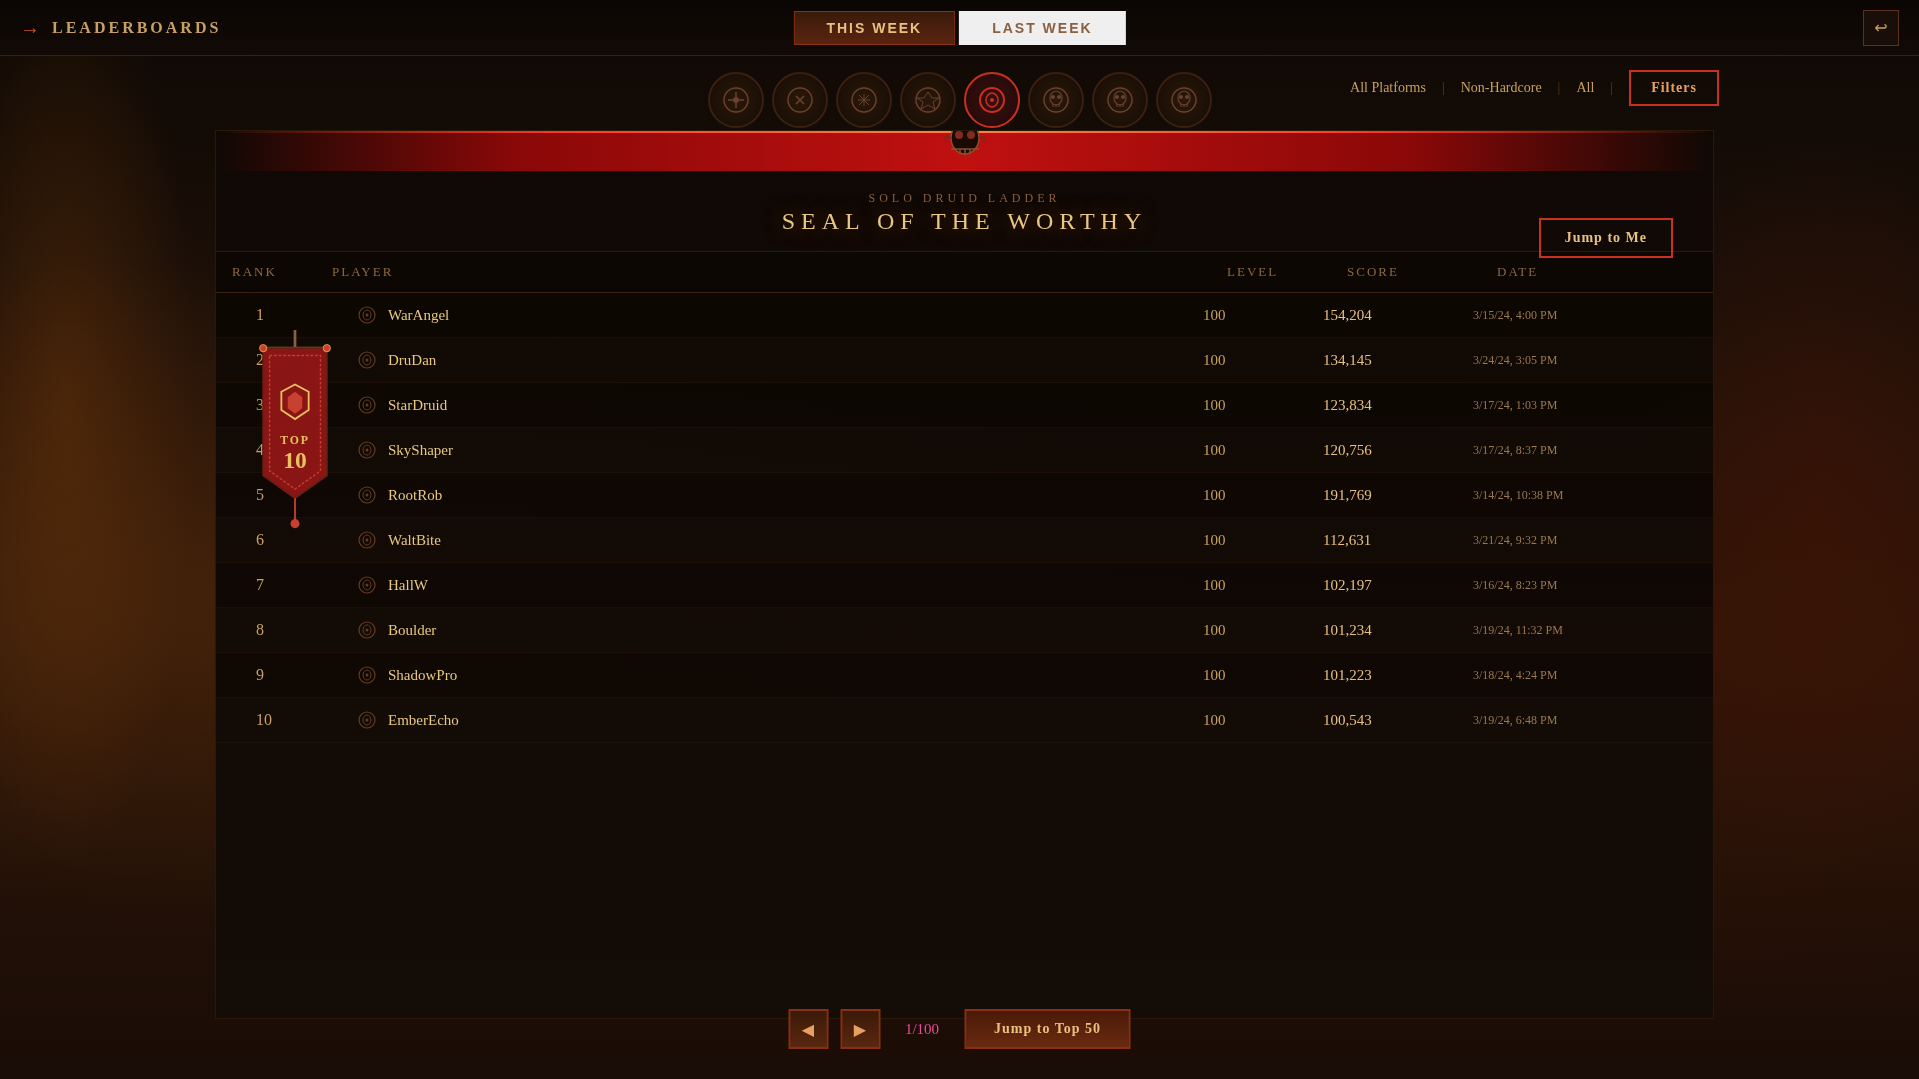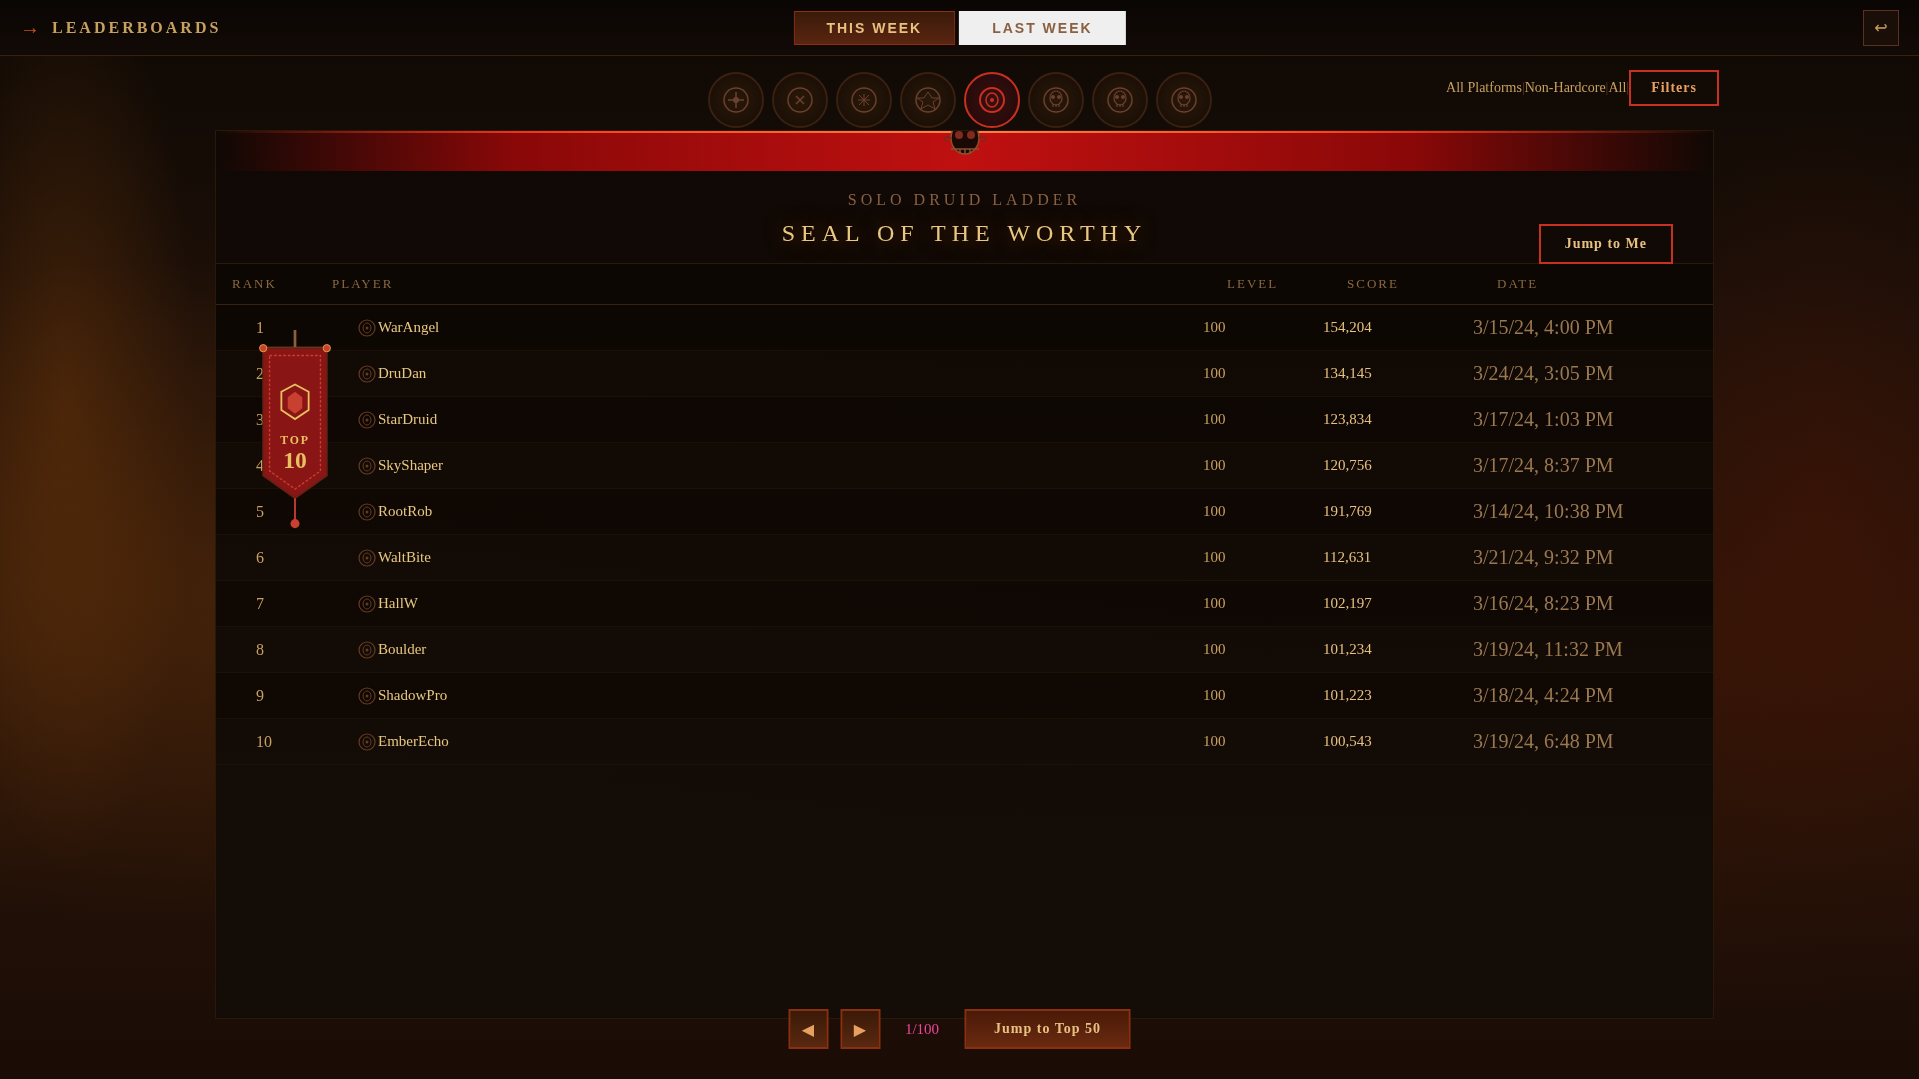--- a/index.html
+++ b/index.html
@@ -156,20 +156,21 @@
       background: radial-gradient(circle, #3a1010 0%, #200808 100%);
     }
 
     
     .filter-area {
       position: absolute;
       top: 70px;
       right: 200px;
       display: flex;
       align-items: center;
+      gap: 16px;
       z-index: 10;
     }
 
     .filter-link {
       color: #c8a060;
       font-size: 14px;
       cursor: pointer;
       text-decoration: none;
     }
 
@@ -238,24 +239,24 @@
     
     .panel-header {
       padding: 20px 40px 16px;
       text-align: center;
       border-bottom: 1px solid #2a1808;
       position: relative;
     }
 
     .ladder-subtitle {
       color: #8a6040;
-      font-size: 16px;
+      font-size: 12px;
       letter-spacing: 4px;
       text-transform: uppercase;
-      margin-bottom: 11px;
+      margin-bottom: 2px;
     }
 
     .ladder-title {
       color: #e8c880;
       font-size: 24px;
       font-weight: normal;
       letter-spacing: 6px;
       text-transform: uppercase;
       text-shadow: 0 0 20px rgba(200,100,20,0.5);
     }
@@ -310,20 +311,21 @@
     }
 
     .cell-rank {
       color: #c8a060;
       font-size: 16px;
     }
 
     .cell-player {
       display: flex;
       align-items: center;
+      gap: 10px;
       color: #e8c880;
       font-size: 15px;
     }
 
     .player-icon {
       width: 22px;
       height: 22px;
       opacity: 0.7;
       display: flex;
       align-items: center;
@@ -335,21 +337,21 @@
       font-size: 15px;
     }
 
     .cell-score {
       color: #e8c080;
       font-size: 15px;
     }
 
     .cell-date {
       color: #9a7850;
-      font-size: 20px;
+      font-size: 12px;
     }
 
     
     .bottom-nav {
       position: absolute;
       bottom: 30px;
       left: 50%;
       transform: translateX(-50%);
       display: flex;
       align-items: center;

